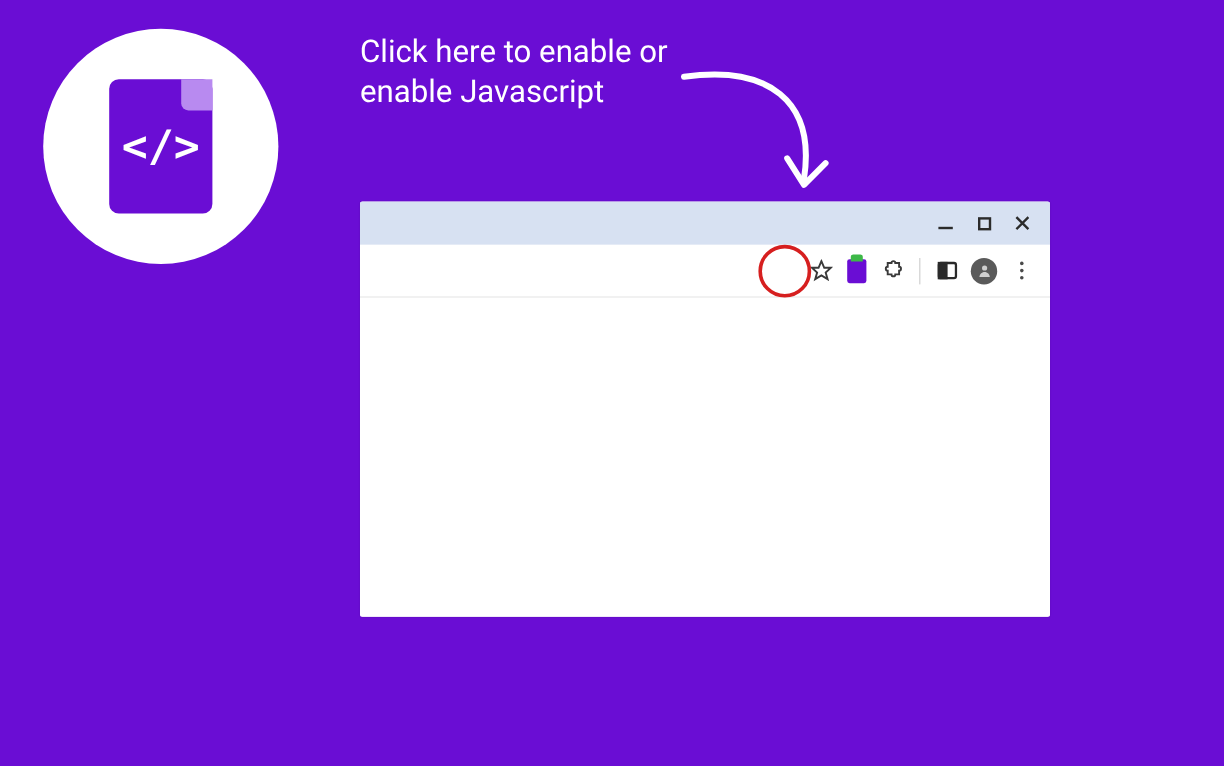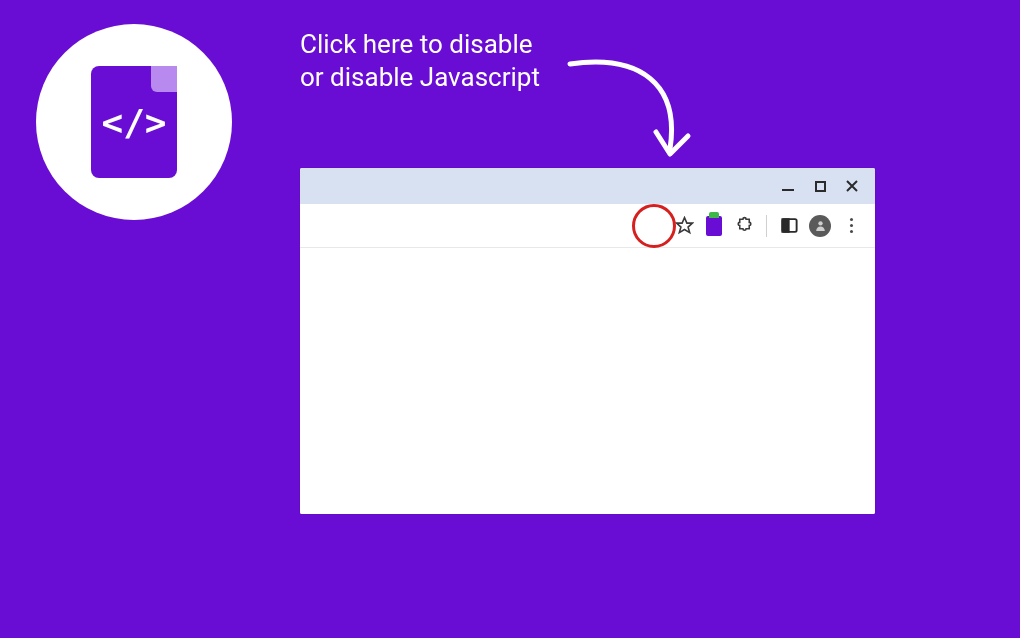--- a/index.html
+++ b/index.html
@@ -171,21 +171,21 @@
 </head>
 <body>
 
 <div class="logo-circle">
   <div class="logo-file">
     <div class="logo-fold"></div>
     <div class="logo-code">&lt;/&gt;</div>
   </div>
 </div>
 
-<div class="caption">Click here to disable or disable Javascript</div>
+<div class="caption">Click here to enable or enable Javascript</div>
 
 <div class="arrow-wrap">
   <svg viewBox="0 0 150 120" fill="none" stroke="#ffffff" stroke-width="5" stroke-linecap="round" stroke-linejoin="round">
     <path d="M 10 10 C 80 0, 120 30, 110 95"></path>
     <path d="M 96 78 L 110 100 L 128 82" fill="none"></path>
   </svg>
 </div>
 
 <div class="browser">
   <div class="browser-titlebar">

